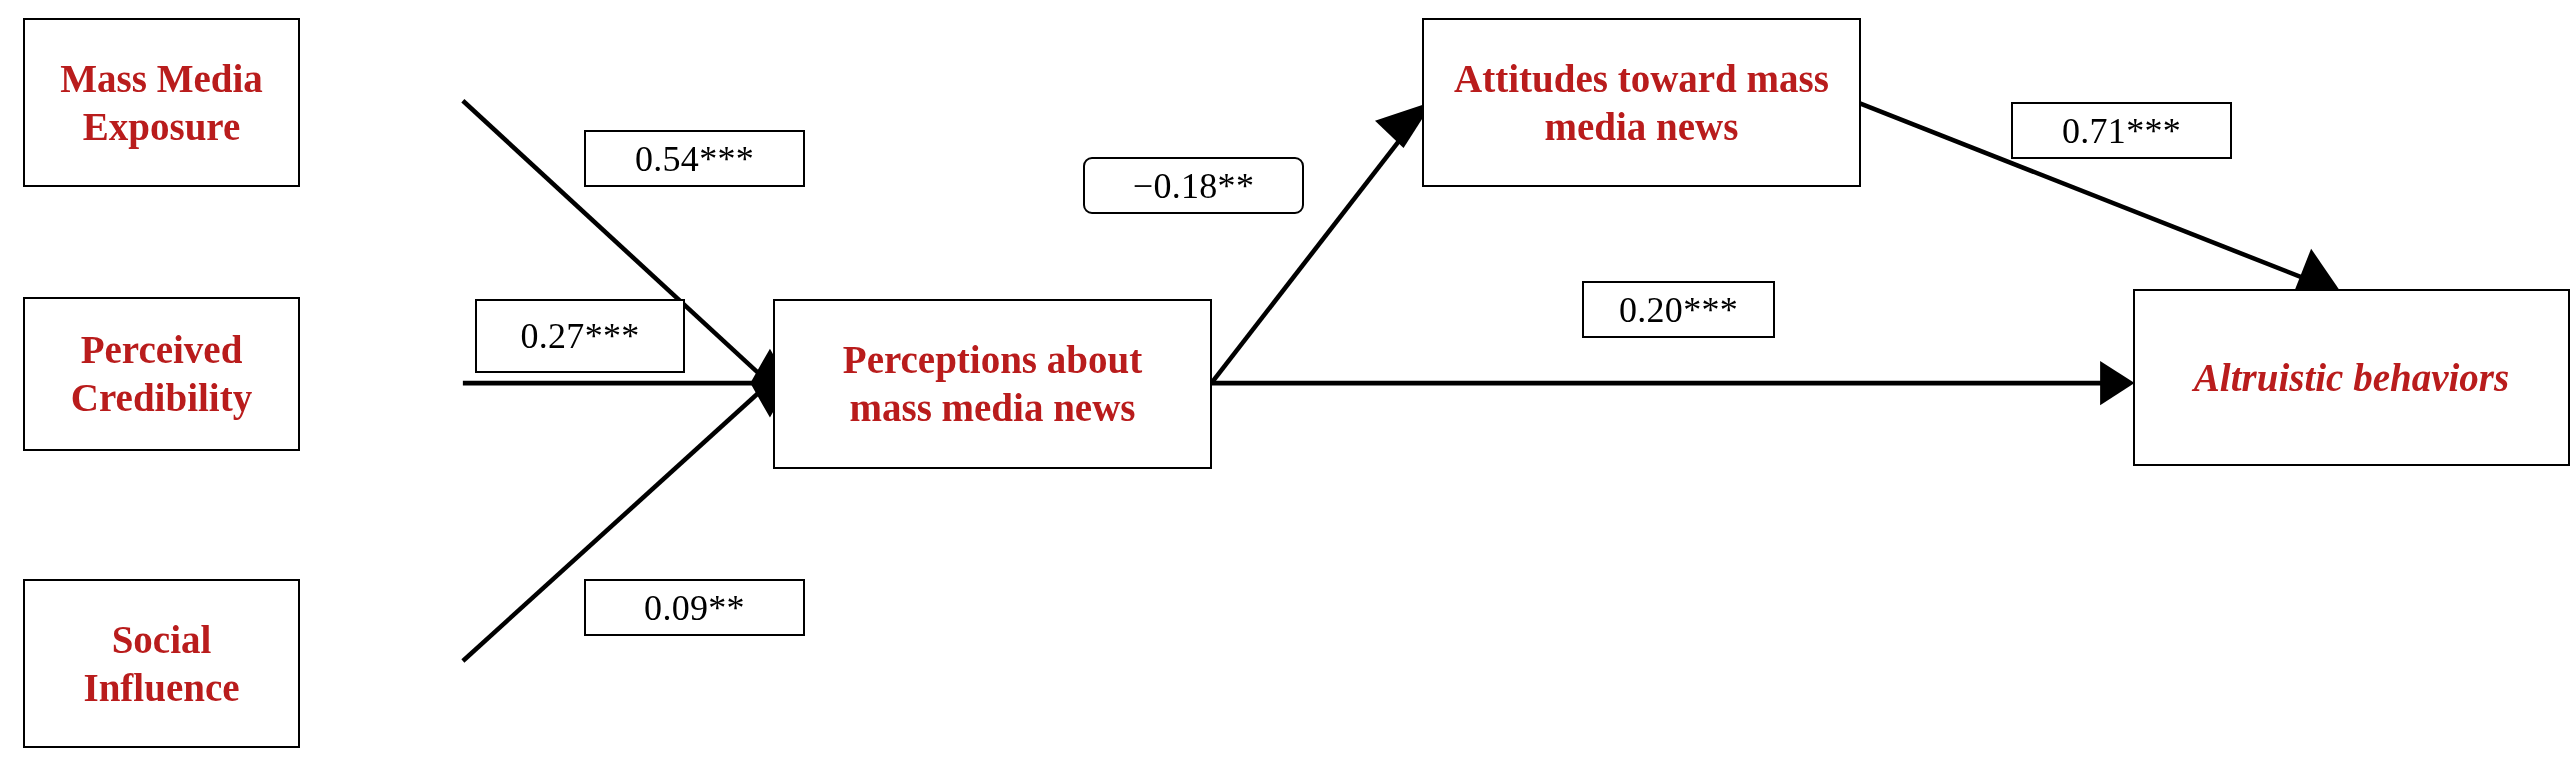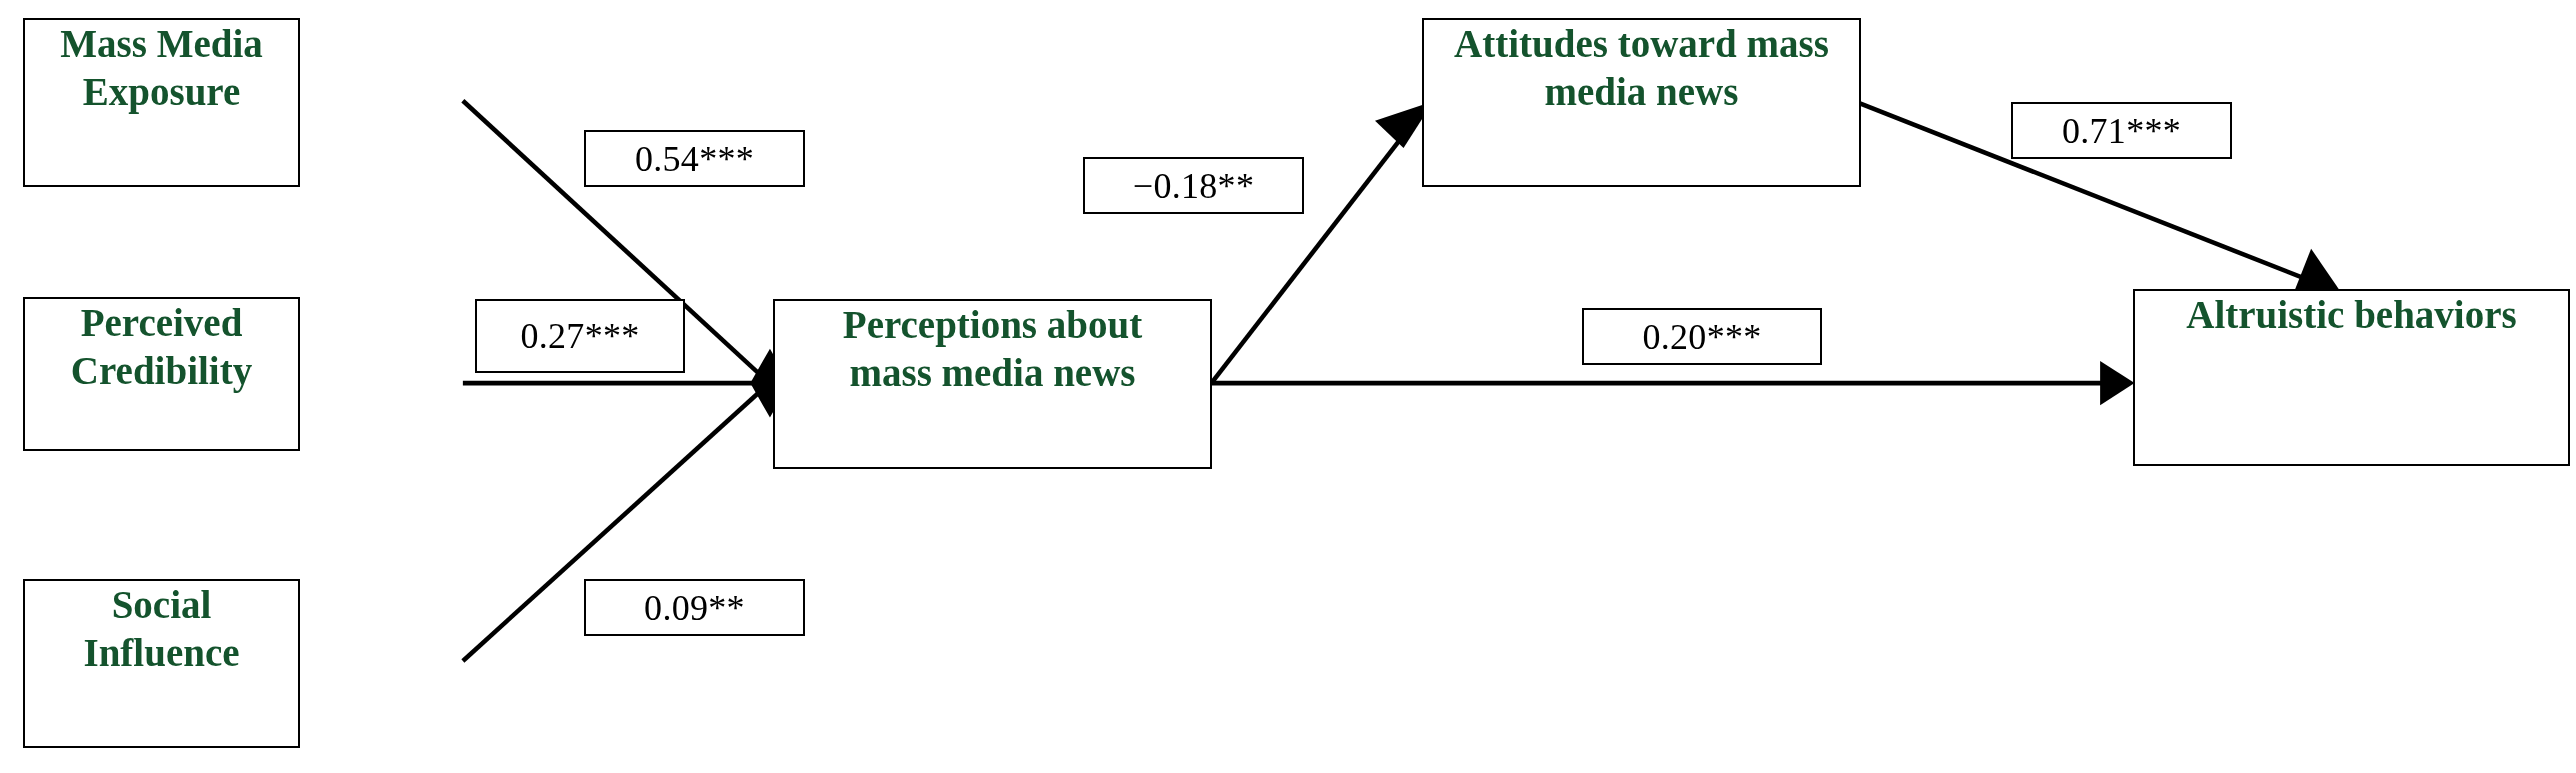--- a/index.html
+++ b/index.html
@@ -22,27 +22,27 @@
     width: 2576px;
     height: 774px;
     pointer-events: none;
   }
   .node {
     position: absolute;
     box-sizing: border-box;
     border: 2.6px solid #000000;
     background: #ffffff;
     display: flex;
-    align-items: flex-start;
+    align-items: center;
     justify-content: center;
     text-align: center;
     font-weight: bold;
     font-size: 39px;
     line-height: 1.22;
-    color: #14532d;
+    color: #b91c1c;
     padding: 0 10.4px;
   }
   .node-label {
     display: block;
     width: 100%;
     white-space: pre-line;
   }
   .coef {
     position: absolute;
     box-sizing: border-box;
@@ -99,41 +99,41 @@
   <div class="node" style="left:773px; top:299px; width:439px; height:170px;">
     <span class="node-label">Perceptions about
 mass media news</span>
   </div>
 
   <div class="node" style="left:1422px; top:18px; width:439px; height:169px;">
     <span class="node-label">Attitudes toward mass
 media news</span>
   </div>
 
-  <div class="node" style="left:2133px; top:289px; width:437px; height:177px;">
+  <div class="node" style="left:2133px; top:289px; width:437px; height:177px;font-style:italic;">
     <span class="node-label">Altruistic behaviors</span>
   </div>
 
   <div class="coef" style="left:584px; top:130px; width:221px; height:57px;">
     <span>0.54***</span>
   </div>
 
   <div class="coef" style="left:475px; top:299px; width:210px; height:74px;">
     <span>0.27***</span>
   </div>
 
   <div class="coef" style="left:584px; top:579px; width:221px; height:57px;">
     <span>0.09**</span>
   </div>
 
-  <div class="coef" style="left:1083px; top:157px; width:221px; height:57px;">
+  <div class="coef" style="left:1083px; top:157px; width:221px; height:57px;border-radius:9px;">
     <span>−0.18**</span>
   </div>
 
-  <div class="coef" style="left:1582px; top:308px; width:240px; height:57px;">
+  <div class="coef" style="left:1582px; top:281px; width:193px; height:57px;">
     <span>0.20***</span>
   </div>
 
   <div class="coef" style="left:2011px; top:102px; width:221px; height:57px;align-items:center;">
     <span>0.71***</span>
   </div>
 
 </div>
 
 

